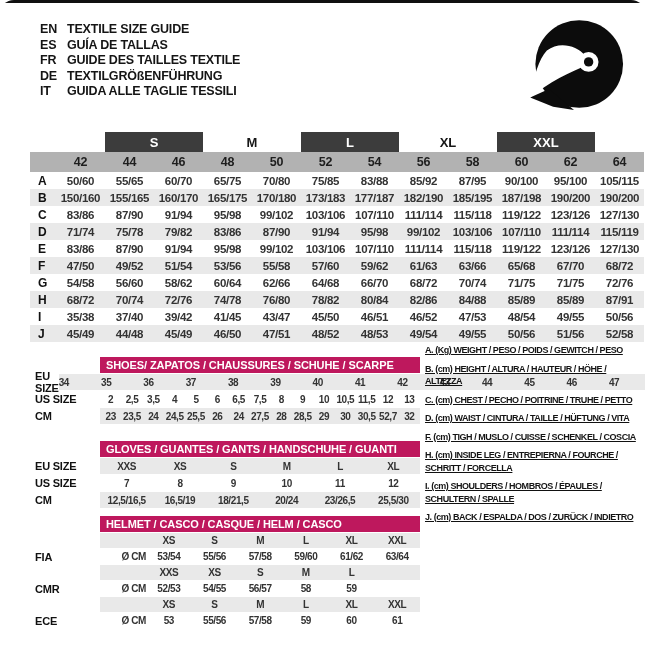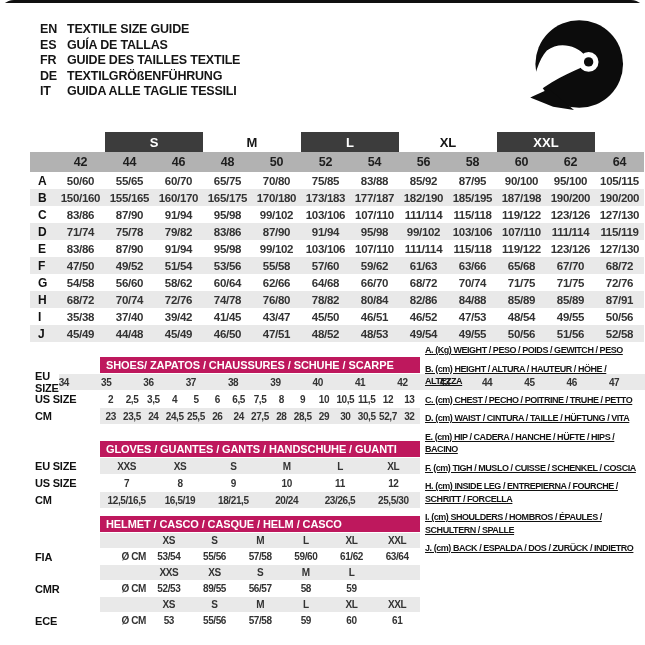--- a/index.html
+++ b/index.html
@@ -408,21 +408,21 @@
             <div class="val">M</div>
             <div class="val">L</div>
             <div class="val"></div>
           </div>
         </div>
         <div class="bl-row hrow">
           <div class="bl-label">CMR</div>
           <div class="bl-band helmet-grid">
             <div class="val pfx">Ø CM</div>
             <div class="val">52/53</div>
-            <div class="val">89/55</div>
+            <div class="val">54/55</div>
             <div class="val">56/57</div>
             <div class="val">58</div>
             <div class="val">59</div>
             <div class="val"></div>
           </div>
         </div>
         <div class="bl-row hrow">
           <div class="bl-label"></div>
           <div class="bl-band shaded helmet-grid">
             <div class="val pfx"></div>
@@ -447,19 +447,18 @@
           </div>
         </div>
       </div>
   </div>
 
   <div class="legend">
       <div class="legend-item">A. (Kg) WEIGHT / PESO / POIDS / GEWITCH / PESO</div>
       <div class="legend-item">B. (cm) HEIGHT / ALTURA / HAUTEUR / HÖHE / ALTEZZA</div>
       <div class="legend-item">C. (cm) CHEST / PECHO / POITRINE / TRUHE / PETTO</div>
       <div class="legend-item">D. (cm) WAIST / CINTURA / TAILLE / HÜFTUNG / VITA</div>
-      <div class="legend-item">E. (cm) HIP / CADERA / HANCHE / HÜFTE / HIPS / BACINO</div>
       <div class="legend-item">F. (cm) TIGH / MUSLO / CUISSE / SCHENKEL / COSCIA</div>
       <div class="legend-item">H. (cm) INSIDE LEG / ENTREPIERNA / FOURCHE / SCHRITT / FORCELLA</div>
       <div class="legend-item">I. (cm) SHOULDERS / HOMBROS / ÉPAULES / SCHULTERN / SPALLE</div>
       <div class="legend-item">J. (cm) BACK / ESPALDA / DOS / ZURÜCK / INDIETRO</div>
     </div>
 </div>
 
 </body></html>

